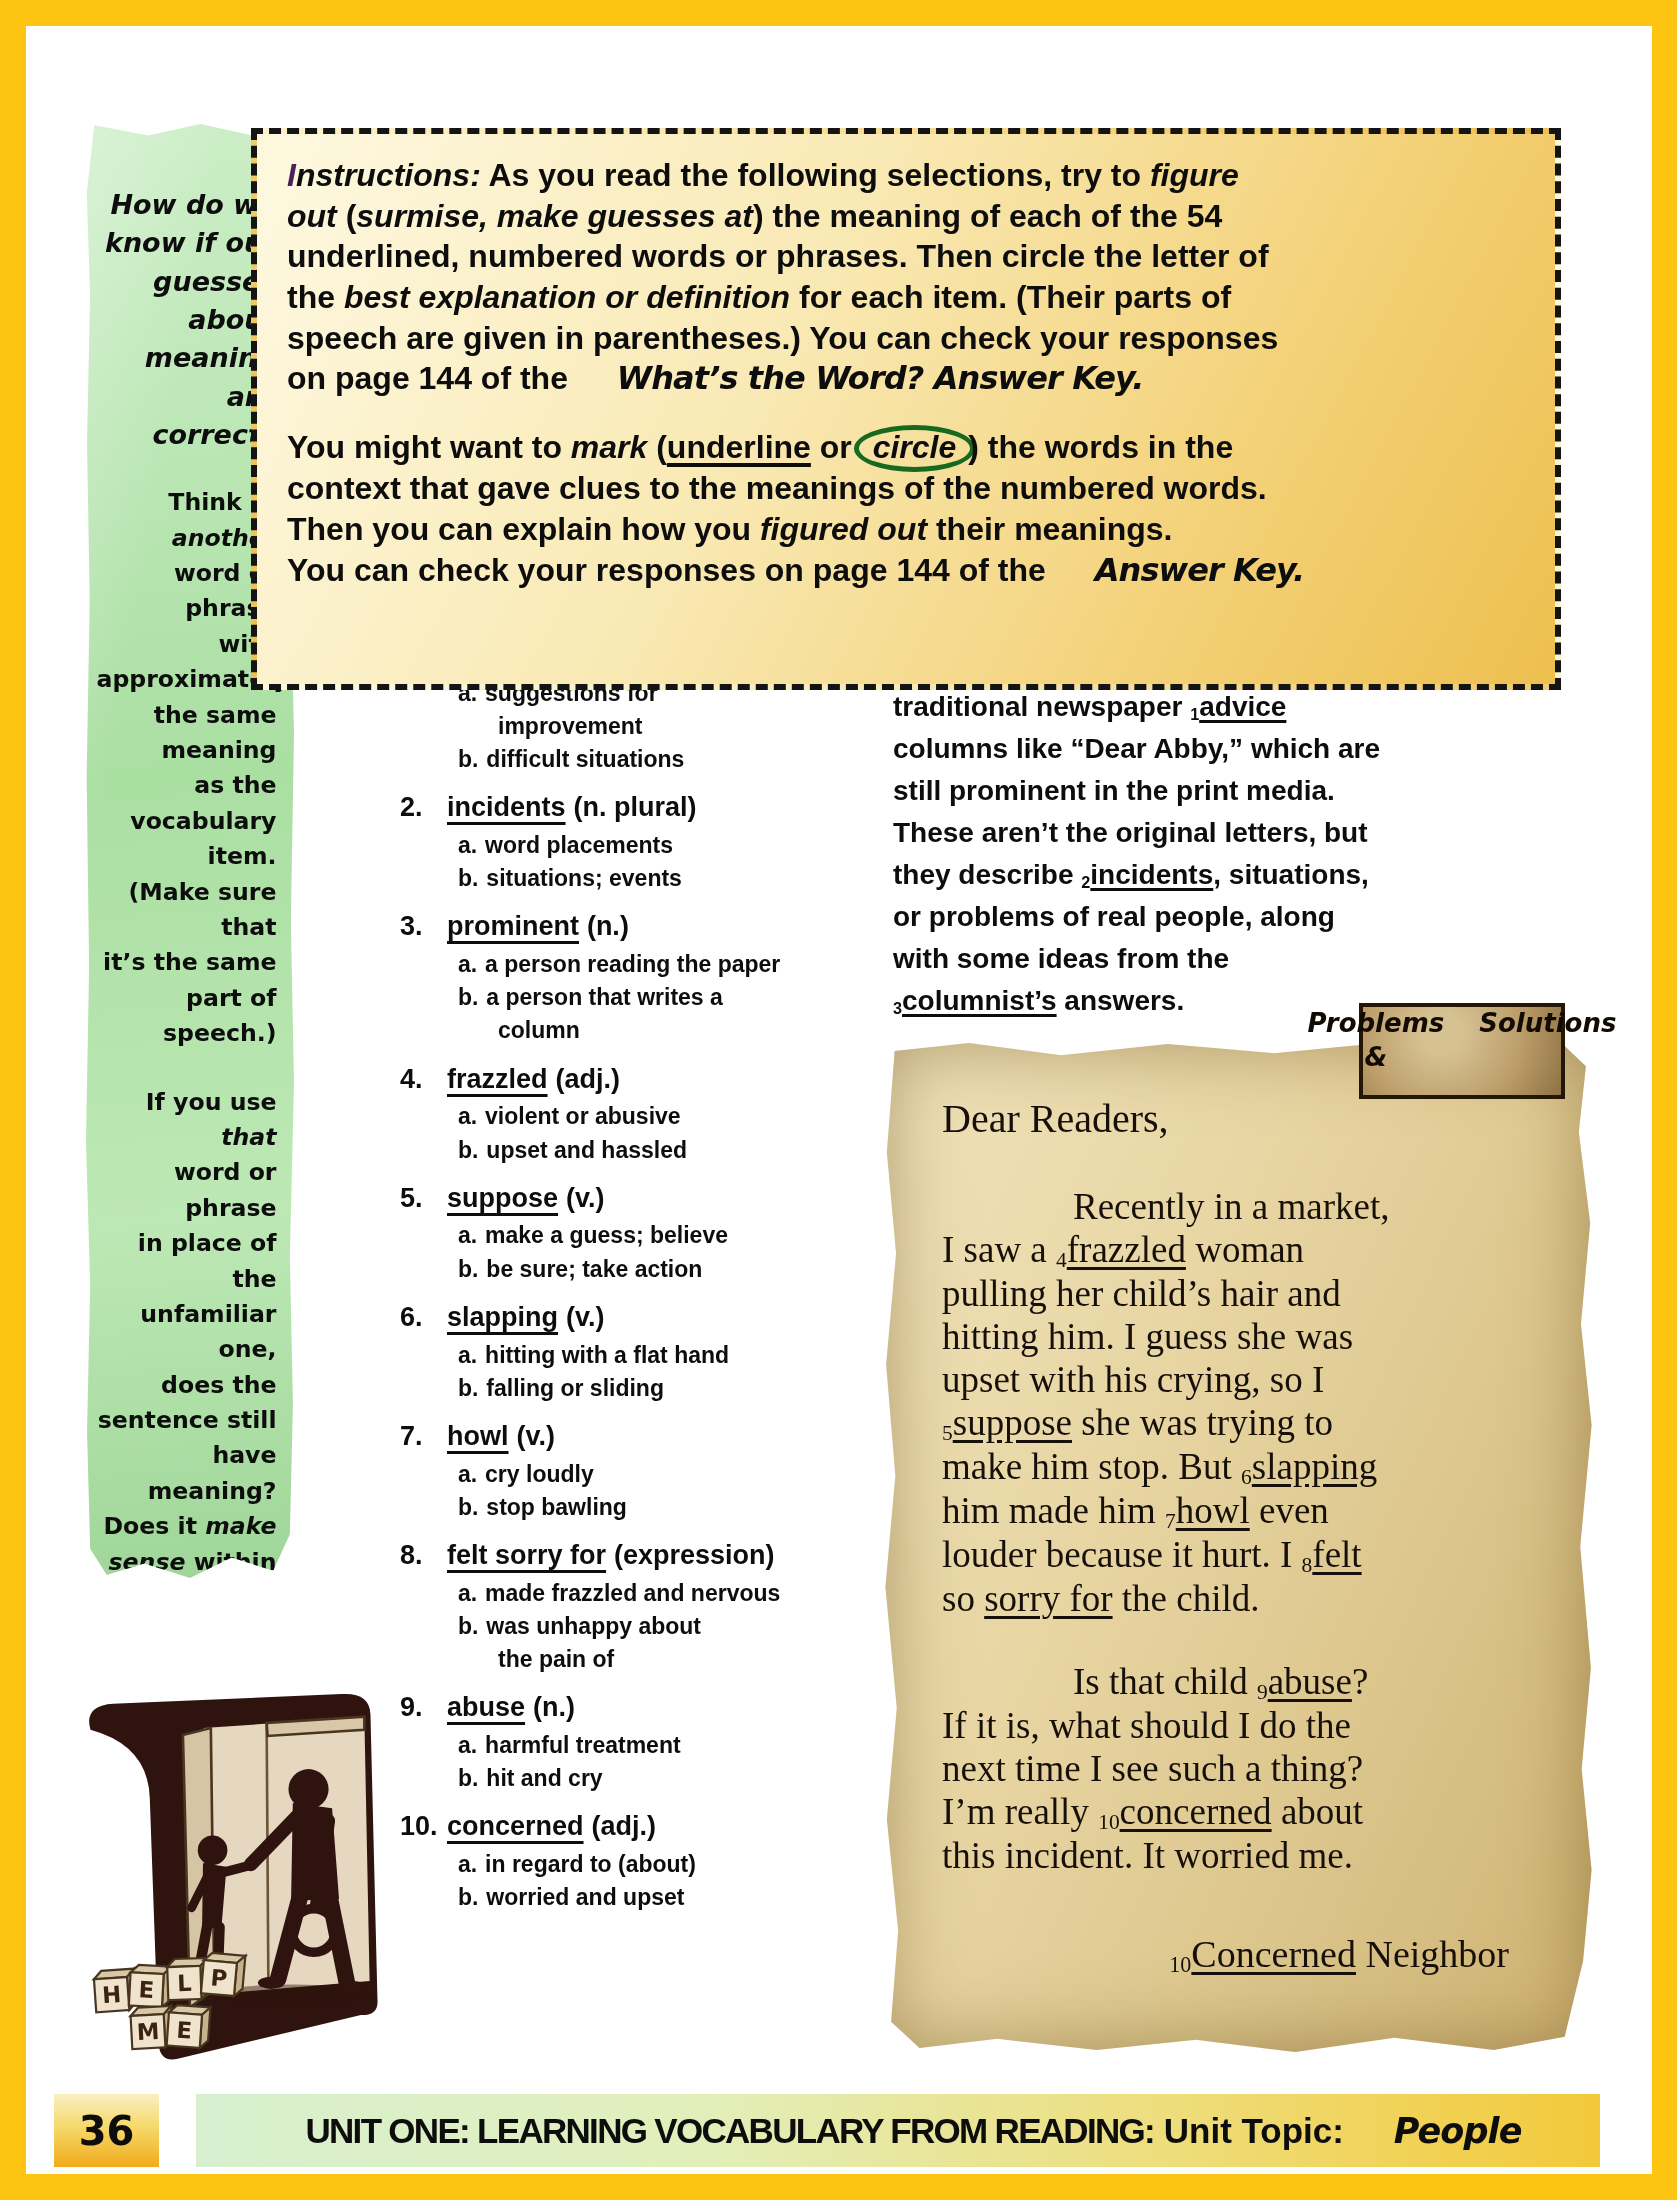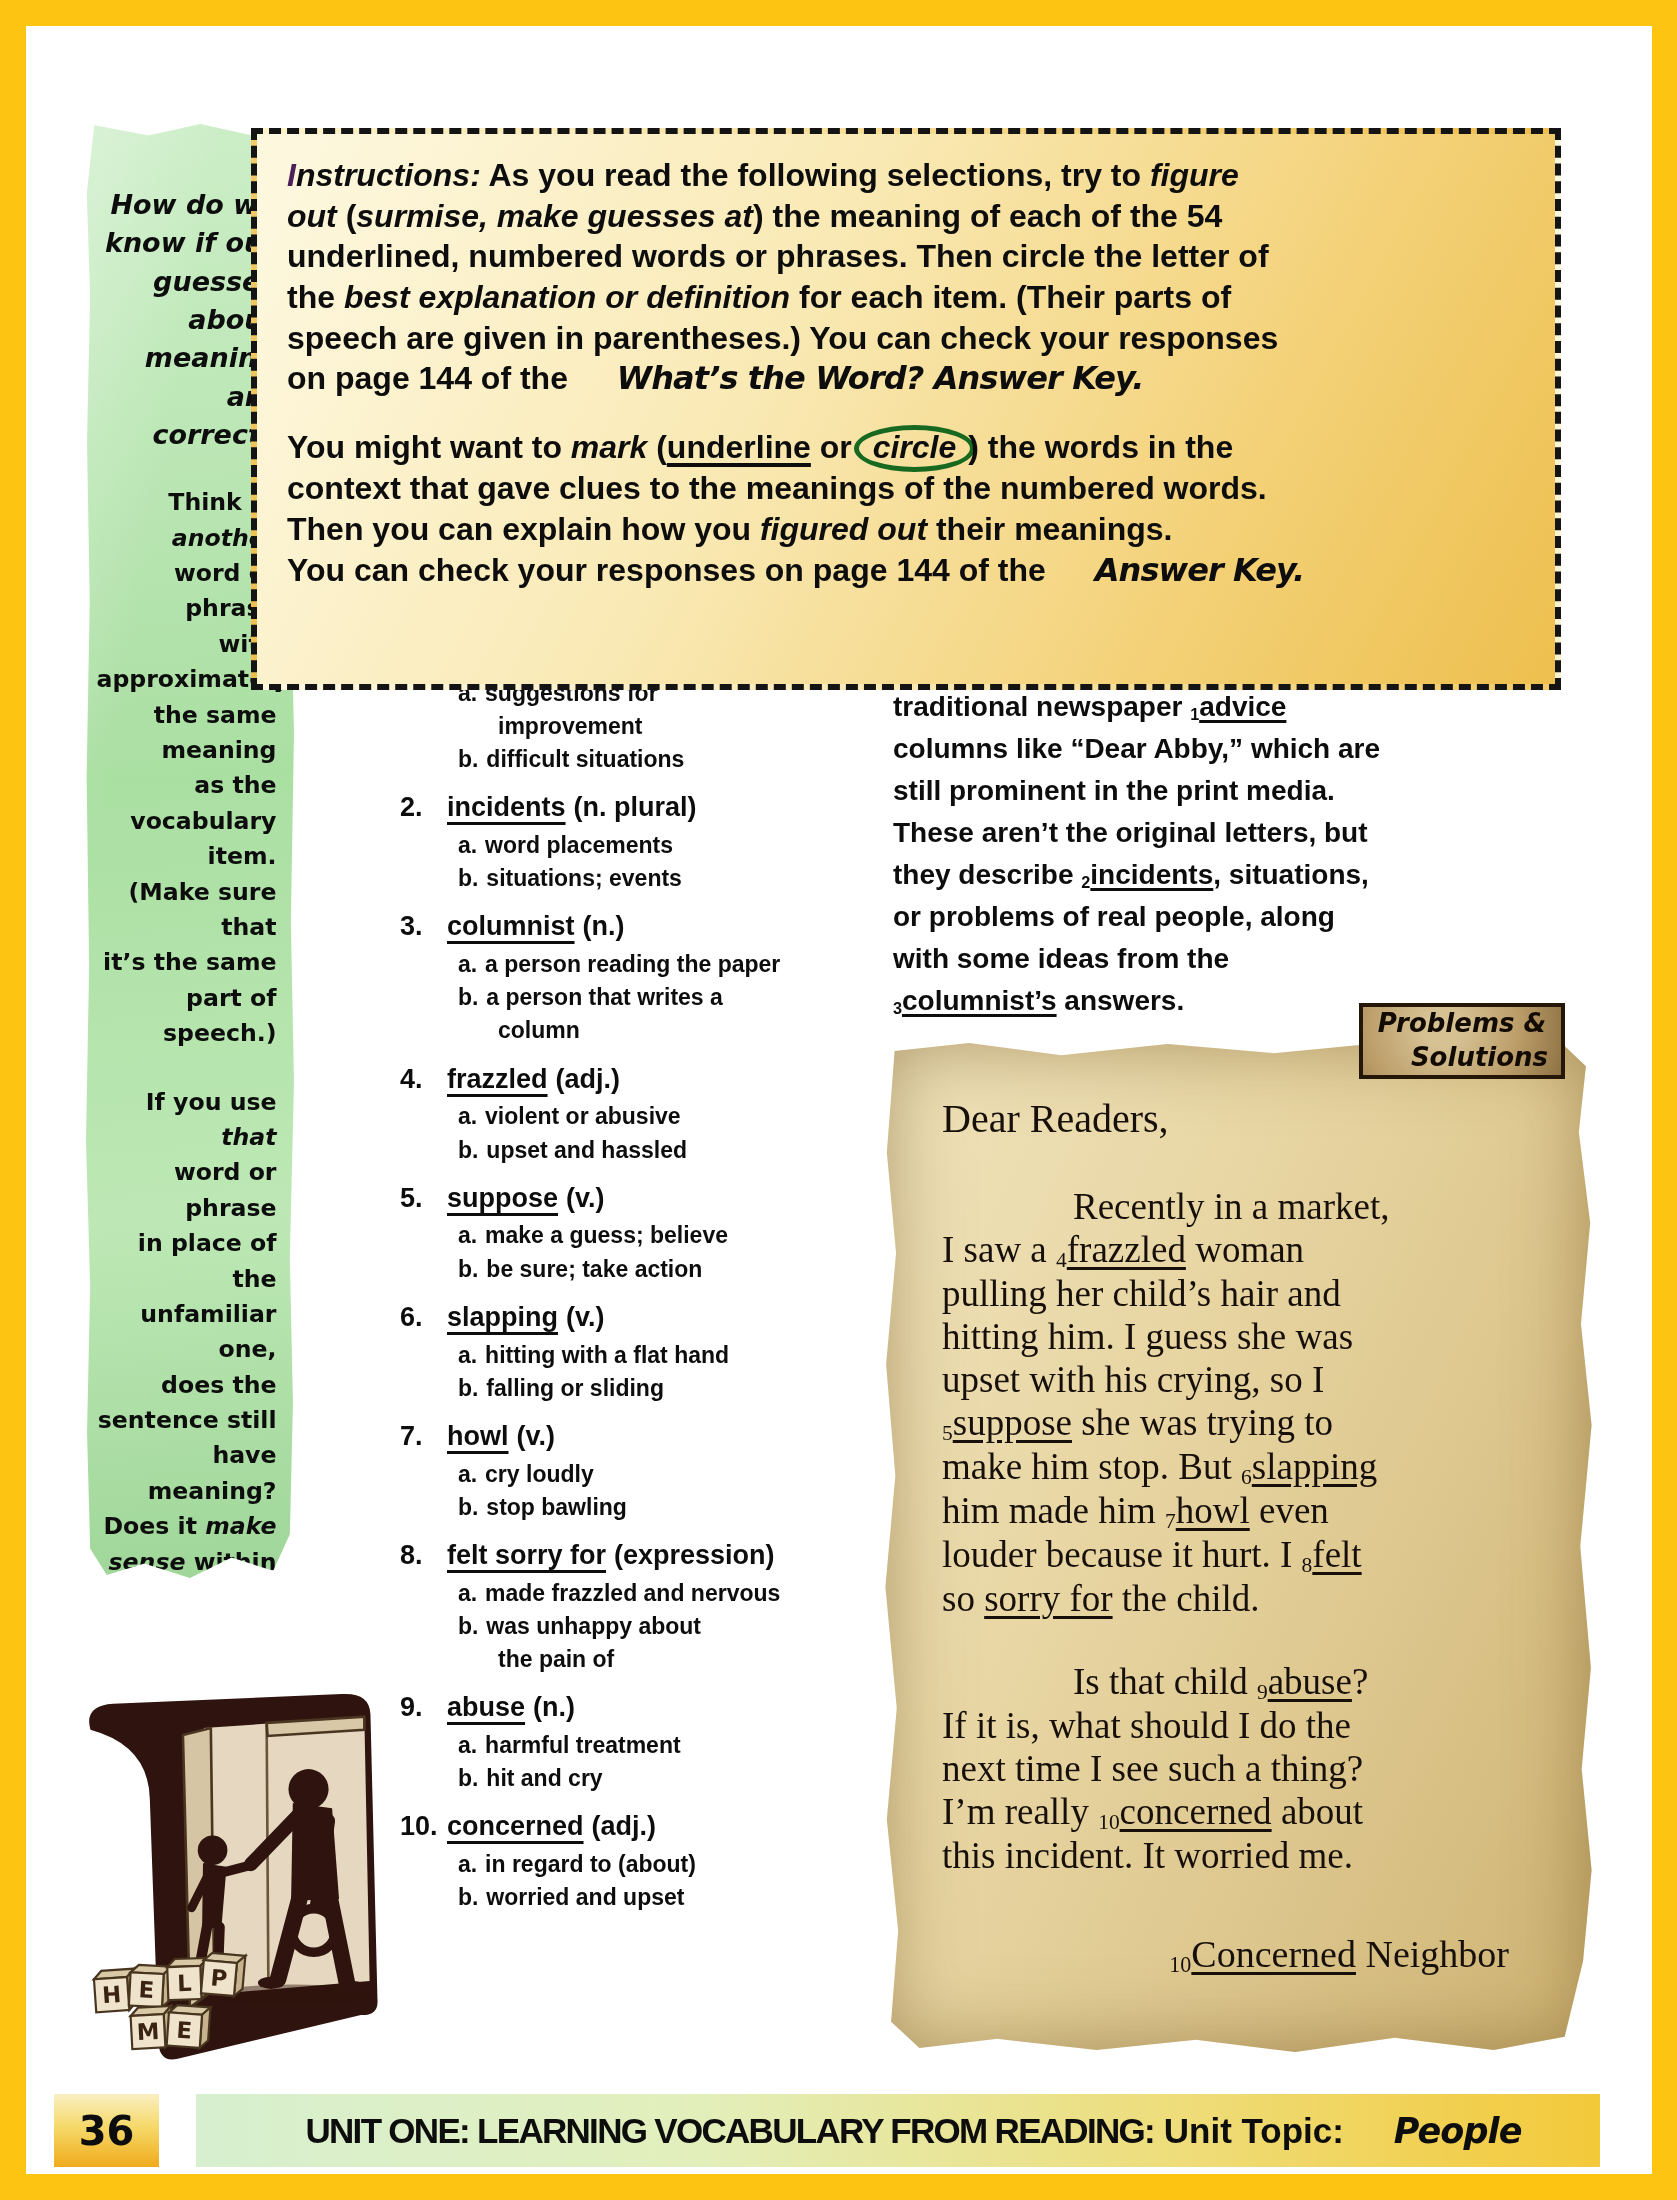--- a/index.html
+++ b/index.html
@@ -51,24 +51,24 @@
   .opt-label{margin-right:7.9px;}
   .opt-cont{font-size:23px;font-weight:700;margin:0 0 4.4px 98px;line-height:1.25;}
   .opt-cont:empty{display:none;}
 
   
   .intro{position:absolute;left:893px;top:644px;width:542px;font-size:28px;font-weight:700;line-height:1.5;z-index:2;}
   .intro .seg-u{text-decoration-thickness:2.6px;text-underline-offset:4.4px;}
 
   
   .badge{
-    position:absolute;left:1359px;top:1003px;width:206px;height:76px;box-sizing:border-box;
+    position:absolute;left:1359px;top:1003px;width:206px;height:96px;box-sizing:border-box;
     background:radial-gradient(circle at 40% 30%,#dcc染 0,#d6c193 15%,#bb9d69 60%,#8f7244 100%);
     background:radial-gradient(circle at 40% 30%,#d6c193 15%,#bb9d69 60%,#8f7244 100%);
-    border:4.4px solid #241708;display:flex;flex-direction:column;justify-content:center;
+    border:4.4px solid #241708;display:flex;flex-direction:row;justify-content:center;
     text-align:center;font-family:"DejaVu Sans",sans-serif;font-style:italic;font-weight:700;
     font-size:26px;line-height:1.3;color:#120b04;z-index:6;
   }
   .badge .l2{padding-left:35px;}
 
   
   .letter{
     position:absolute;left:884px;top:1041px;width:709px;height:1011px;box-sizing:border-box;
     padding:42px 35px 0 58px;
     background:linear-gradient(115deg,#f0e3bb 0%,#e8d6a4 35%,#ddc78e 65%,#ceb272 100%);
@@ -139,21 +139,21 @@
       </div>
 
       <div class="vocab-opt">
         <span class="opt-label">b.</span><span class="opt-text">situations; events</span>
       </div>
 
     </div>
 
     <div class="vocab-item">
       <div class="vocab-head">
-        <span class="vocab-num">3.</span><span class="vocab-term">columnist</span><span class="vocab-pos">(n.)</span>
+        <span class="vocab-num">3.</span><span class="vocab-term">prominent</span><span class="vocab-pos">(n.)</span>
       </div>
       <div class="vocab-opt">
         <span class="opt-label">a.</span><span class="opt-text">a person reading the paper</span>
       </div>
 
       <div class="vocab-opt">
         <span class="opt-label">b.</span><span class="opt-text">a person that writes a</span>
       </div>
       <div class="opt-cont">column</div>
     </div>

